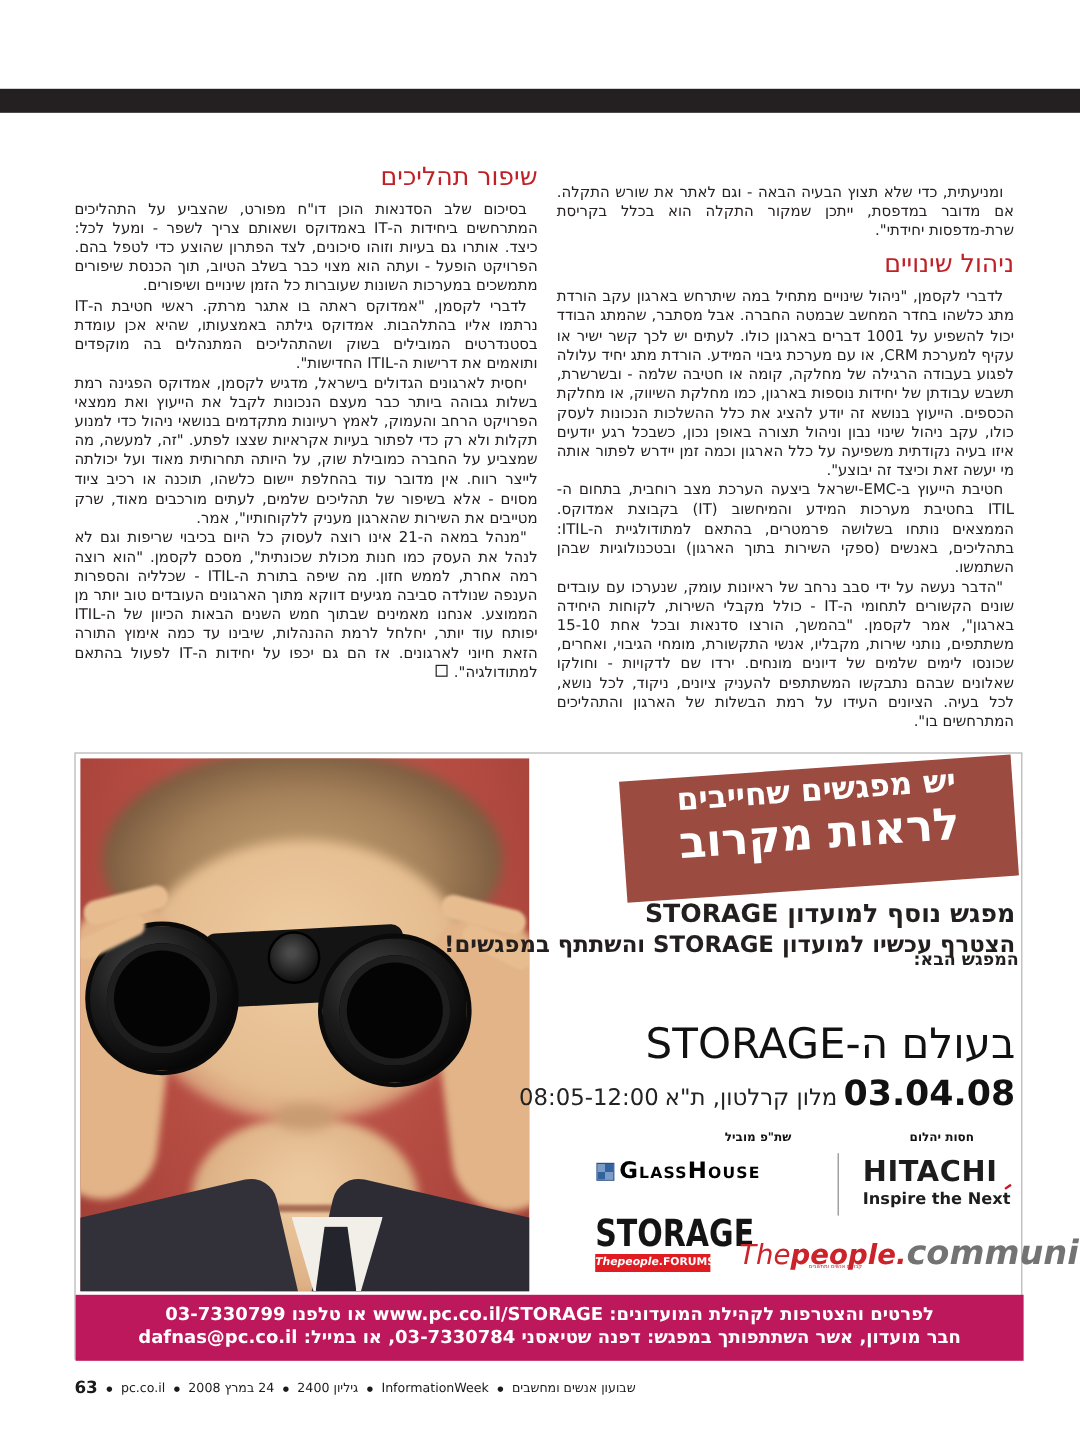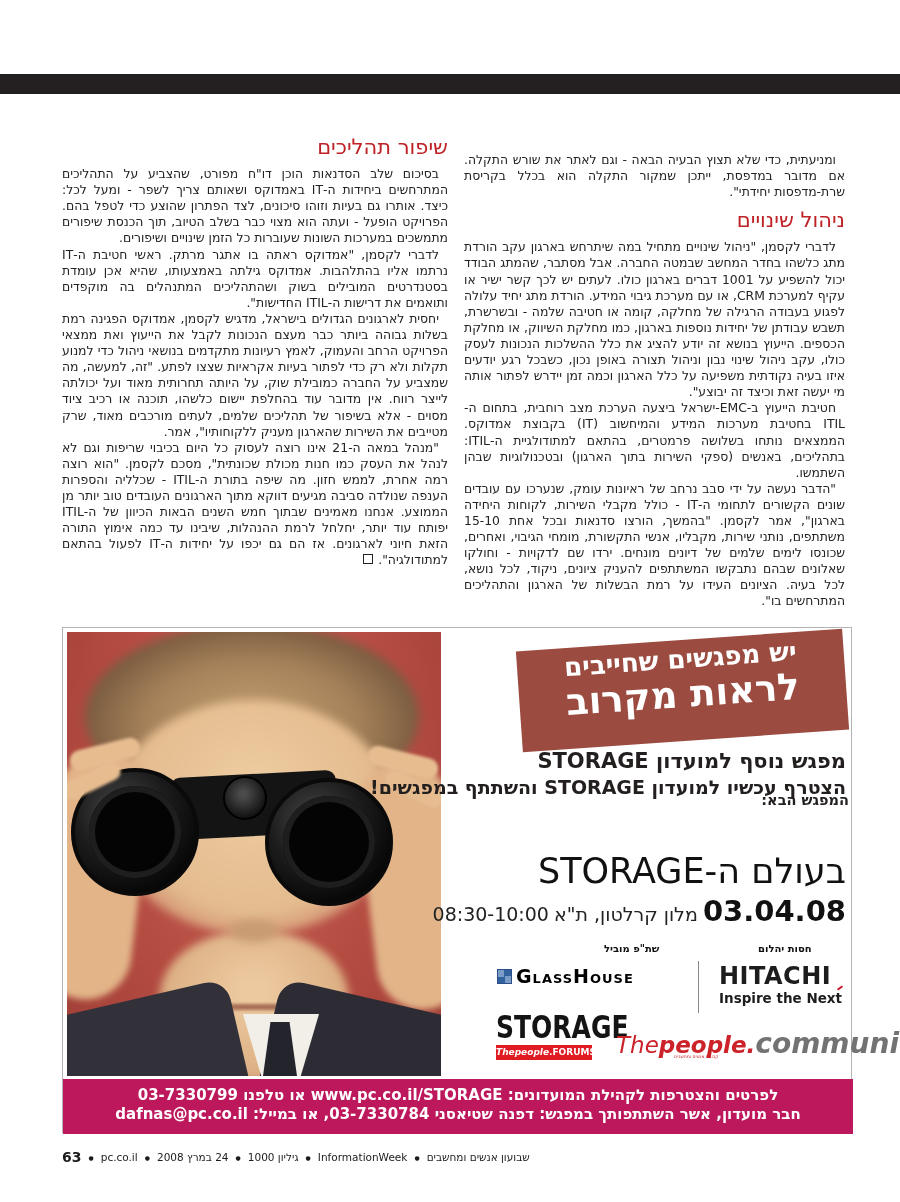--- a/index.html
+++ b/index.html
@@ -171,21 +171,21 @@
         <div class="b1">יש מפגשים שחייבים</div>
         <div class="b2">לראות מקרוב</div>
       </div>
       <div class="club1">מפגש נוסף למועדון STORAGE</div>
       <div class="club2">הצטרף עכשיו למועדון STORAGE והשתתף במפגשים!</div>
       <div class="club3">המפגש הבא:</div>
       <div class="black-head">בעולם ה-STORAGE</div>
       <div class="when">
         <span class="d">03.04.08</span>
         <span class="v">מלון קרלטון, ת"א</span>
-        <span class="t">08:30-10:00</span>
+        <span class="t">08:05-12:00</span>
       </div>
       <span class="sp-label lab-partner">שת"פ מוביל</span>
       <span class="sp-label lab-diamond">חסות יהלום</span>
 
       <div class="glasshouse">
         <span class="gh-icon"></span>
         <span class="gh-text">GlassHouse</span>
       </div>
       <div class="logo-div"></div>
       <div class="hitachi">
@@ -208,20 +208,20 @@
     </div>
   </div>
 
   <div class="pagefooter">
     <span class="num">63</span>
     <span class="sep">●</span>
     <span>pc.co.il</span>
     <span class="sep">●</span>
     <span dir="rtl">24 במרץ 2008</span>
     <span class="sep">●</span>
-    <span dir="rtl">גיליון 1000</span>
+    <span dir="rtl">גיליון 2400</span>
     <span class="sep">●</span>
     <span>InformationWeek</span>
     <span class="sep">●</span>
     <span dir="rtl">שבועון אנשים ומחשבים</span>
   </div>
 
 </div>
 
 </body></html>

